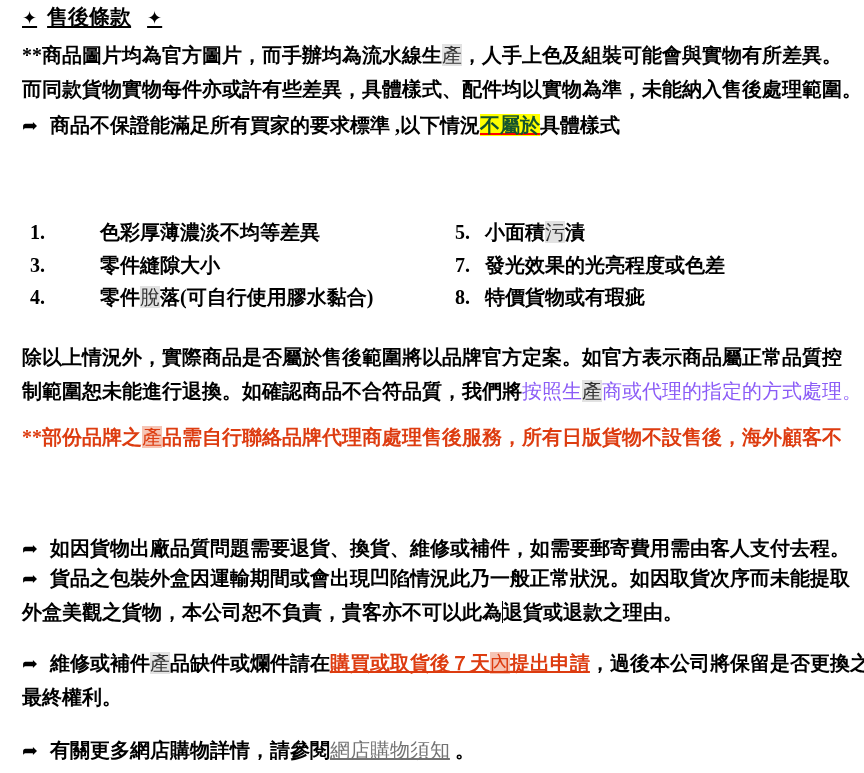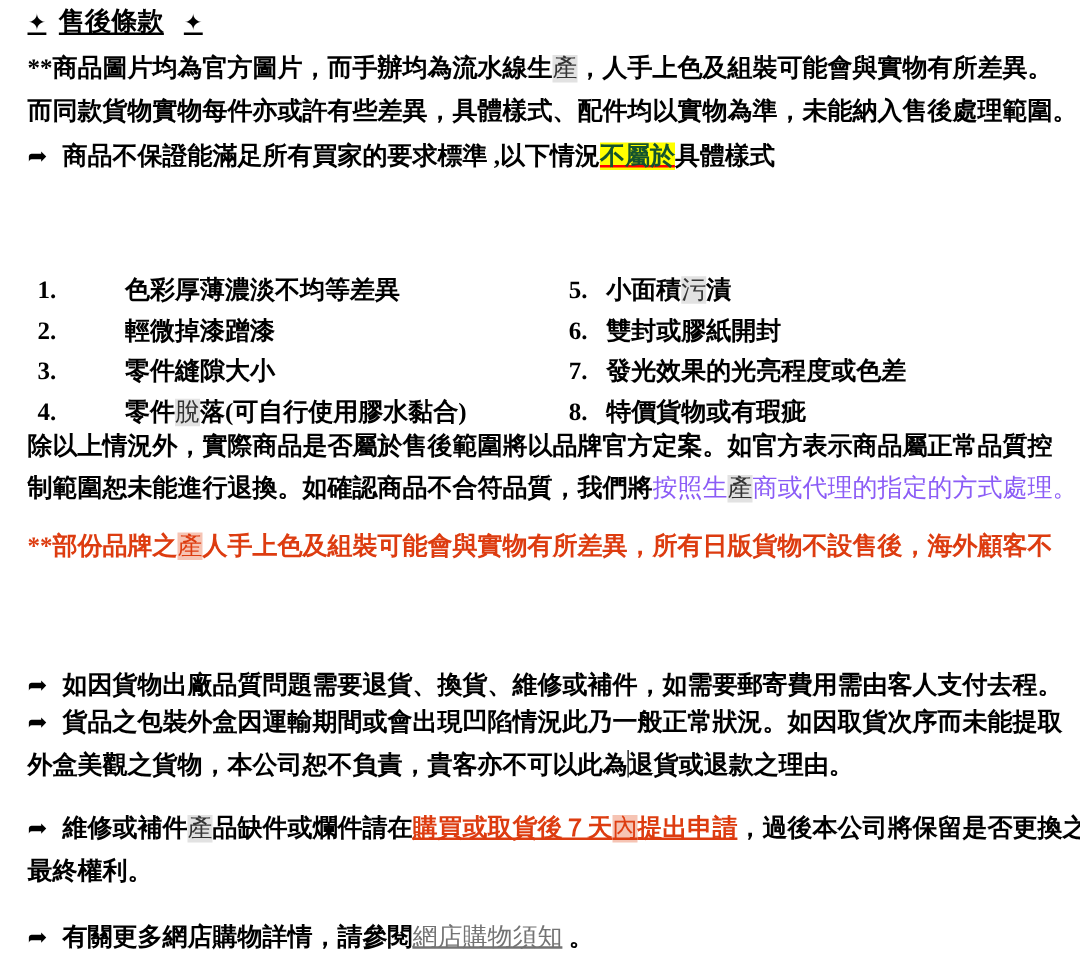--- a/index.html
+++ b/index.html
@@ -68,37 +68,34 @@
 
 <div class="block single" style="top:112px;">
   <span class="arrow">➦</span><span>商品不保證能滿足所有買家的要求標準 ,以下情況</span><span class="hl">不屬於</span><span>具體樣式</span>
 </div>
 
 <div class="block list">
   <div class="row">
     <span class="cell-l"><span class="num">1.</span><span>色彩厚薄濃淡不均等差異</span><span class="fb"></span><span></span></span><span class="cell-r"><span class="num">5.</span><span>小面積</span><span class="fb">污</span><span>漬</span></span>
   </div>
   <div class="row">
-    <span class="cell-l"><span class="num">2.</span><span>輕微掉漆蹭漆</span></span><span class="cell-r"><span class="num">6.</span><span>雙封或膠紙開封</span></span>
-  </div>
-  <div class="row">
     <span class="cell-l"><span class="num">3.</span><span>零件縫隙大小</span></span><span class="cell-r"><span class="num">7.</span><span>發光效果的光亮程度或色差</span></span>
   </div>
   <div class="row">
     <span class="cell-l"><span class="num">4.</span><span>零件</span><span class="fb">脫</span><span>落(可自行使用膠水黏合)</span></span><span class="cell-r"><span class="num">8.</span><span>特價貨物或有瑕疵</span></span>
   </div>
 </div>
 
 <div class="block" style="top:340px;">
   <div class="line"><span>除以上情況外，實際商品是否屬於售後範圍將以品牌官方定案。如官方表示商品屬正常品質控</span></div>
   <div class="line"><span>制範圍恕未能進行退換。如確認商品不合符品質，我們將</span><span class="thin">按照生</span><span class="fb">產</span><span class="thin">商或代理的指定的方式處理。</span></div>
 </div>
 
 <div class="block red" style="top:420px;">
-  <div class="line"><span>**部份品牌之</span><span class="fb-red">產</span><span>人手上色及組裝可能會與實物有所差異，所有日版貨物不設售後，海外顧客不</span></div>
+  <div class="line"><span>**部份品牌之</span><span class="fb-red">產</span><span>品需自行聯絡品牌代理商處理售後服務，所有日版貨物不設售後，海外顧客不</span></div>
 </div>
 
 <div class="block single" style="top:508px;margin-top:27px;">
   <span class="arrow">➦</span><span>如因貨物出廠品質問題需要退貨、換貨、維修或補件，如需要郵寄費用需由客人支付去程。</span>
 </div>
 
 <div class="block" style="top:561px;">
   <div class="line"><span class="arrow">➦</span><span>貨品之包裝外盒因運輸期間或會出現凹陷情況此乃一般正常狀況。如因取貨次序而未能提取</span></div>
   <div class="line"><span>外盒美觀之貨物，本公司恕不負責，貴客亦不可以此為</span><span class="caret"></span><span>退貨或退款之理由。</span></div>
 </div>

